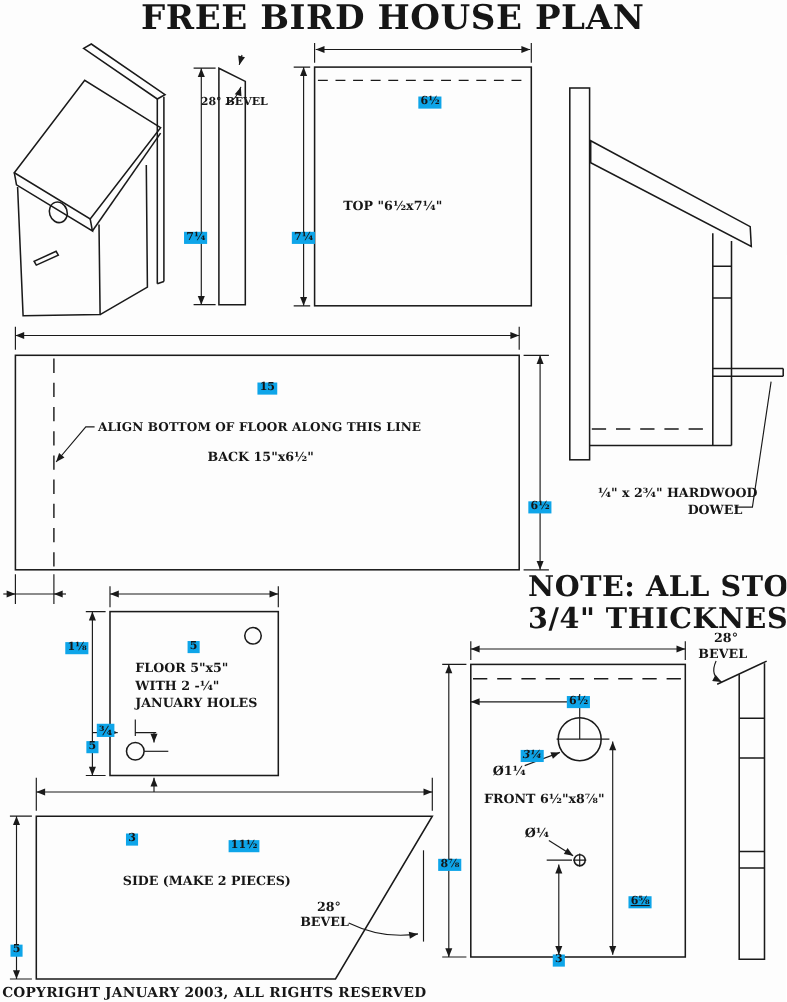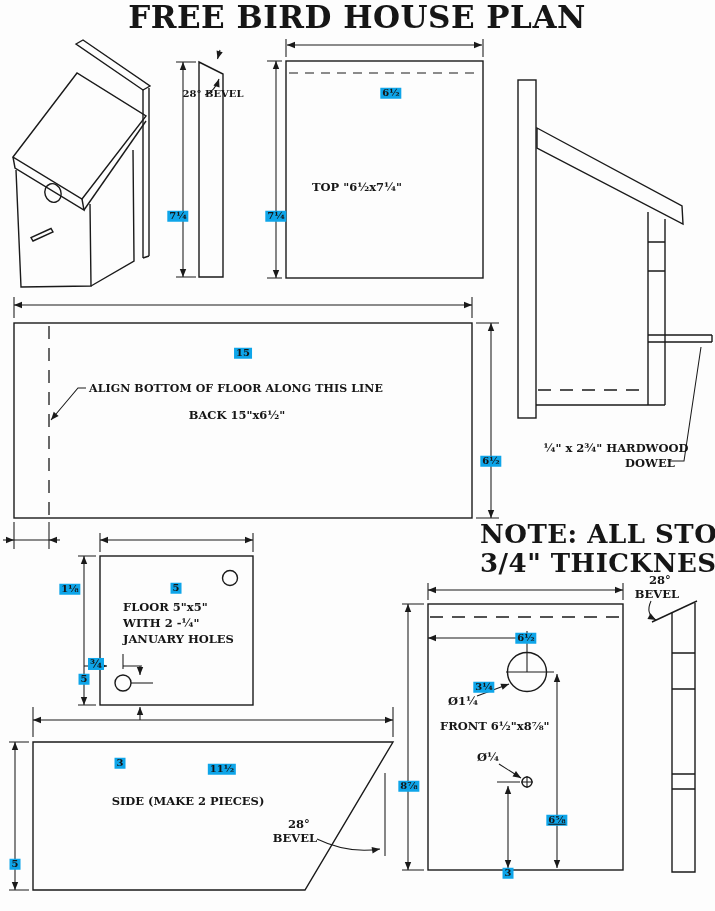--- a/index.html
+++ b/index.html
@@ -170,23 +170,24 @@
 <div class="lbl fs11 c" style="left:299px;top:824px;">28°</div>
 <div class="lbl fs11 c" style="left:295px;top:838px;">BEVEL</div>
 
 <div class="lbl note" style="left:480px;top:520px;">
   <div>NOTE: ALL STOCK</div>
   <div>3/4" THICKNESS</div>
 </div>
 
 <div class="lbl fs12 c bg" style="left:526px;top:590px;">6½</div>
 <div class="lbl fs12 c bg" style="left:409px;top:738px;">8⅞</div>
-<div class="lbl fs12 c bg" style="left:484px;top:639px;">3¼</div>
+<div class="lbl fs12 c bg" style="left:484px;top:639px;font-style:italic;">3¼</div>
 <div class="lbl fs11 c" style="left:463px;top:701px;">Ø1¼</div>
 <div class="lbl fs11" style="left:440px;top:720px;">FRONT 6½"x8⅞"</div>
 <div class="lbl fs11 c" style="left:488px;top:757px;">Ø¼</div>
-<div class="lbl fs12 c bg" style="left:557px;top:772px;text-decoration:underline;">6⅝</div>
+<div class="lbl fs12 c bg" style="left:582px;top:772px;text-decoration:underline;">6⅝</div>
 <div class="lbl fs12 c bg" style="left:508px;top:825px;">3</div>
 <div class="lbl fs11 c" style="left:660px;top:580px;">28°</div>
 <div class="lbl fs11 c" style="left:657px;top:594px;">BEVEL</div>
 
+<div class="lbl copyright" style="left:2px;top:895px;">COPYRIGHT JANUARY 2003, ALL RIGHTS RESERVED</div>
 
 </div>
 
 </body></html>

